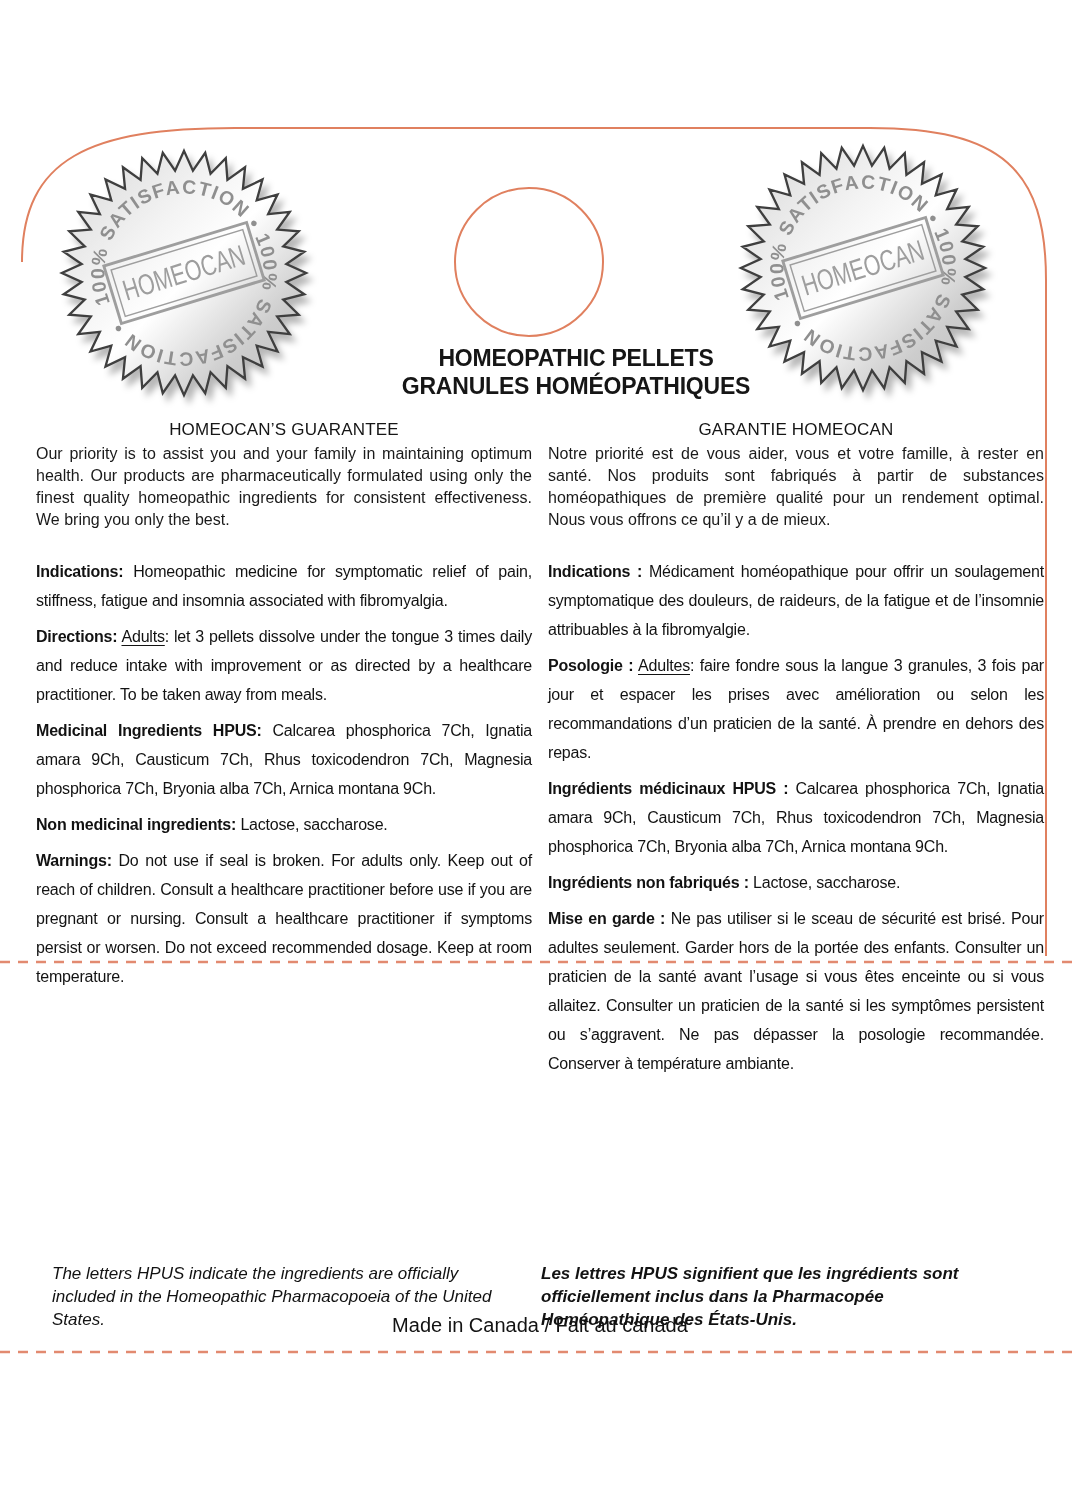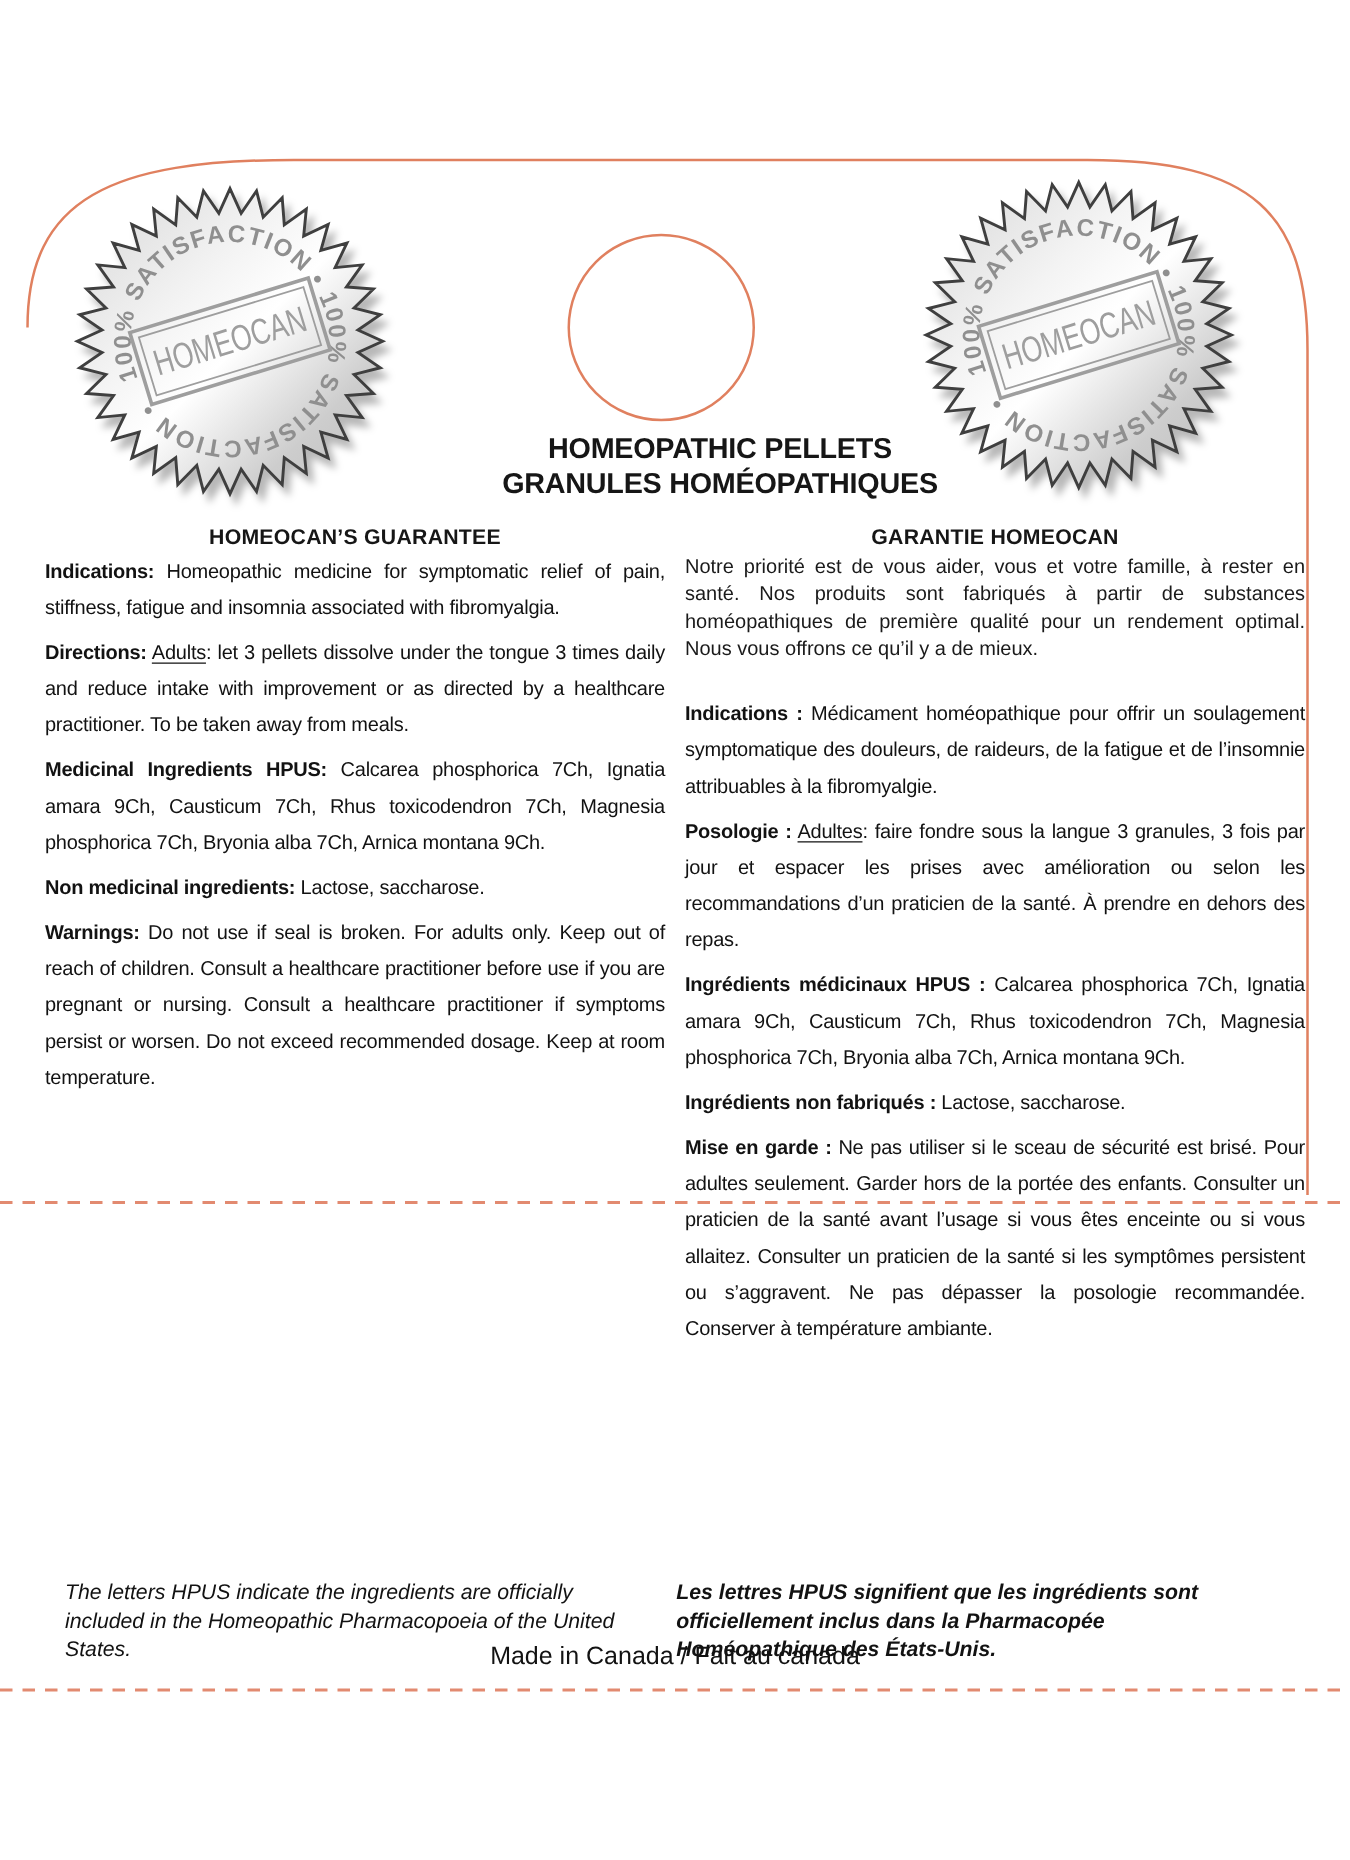--- a/index.html
+++ b/index.html
@@ -14,21 +14,21 @@
         filter:drop-shadow(5px 7px 3px rgba(0,0,0,0.28));}
   .seal-left{left:58px;top:147px;}
   .seal-right{left:737px;top:142px;}
   .seal text{font-family:"Liberation Sans",sans-serif;}
   
   .title-block{position:absolute;left:0;top:344px;width:1080px;text-align:center;z-index:2;padding-left:36px;}
   .title-block div{font-size:23px;font-weight:700;letter-spacing:-0.2px;line-height:28px;color:#161616;}
   
   .columns{position:absolute;left:36px;top:420px;width:1008px;display:flex;gap:16px;z-index:2;}
   .col{flex:1 1 0;min-width:0;}
-  .g-head{font-size:17px;font-weight:700;text-align:center;letter-spacing:0.2px;margin:0 0 3px 0;color:#161616;}
+  .g-head{font-size:17px;font-weight:400;text-align:center;letter-spacing:0.2px;margin:0 0 3px 0;color:#161616;}
   .g-body{font-size:16px;line-height:22px;text-align:justify;margin:0 0 26px 0;color:#1a1a1a;}
   .sec{font-size:16px;line-height:29px;letter-spacing:-0.2px;text-align:justify;margin:0 0 7px 0;color:#121212;}
   .sec b{font-weight:700;}
   .sec u{text-underline-offset:3px;}
   
   .footnote{position:absolute;top:1262px;width:470px;font-size:17px;font-style:italic;
             line-height:23px;z-index:2;color:#121212;}
   .footnote-en{left:52px;}
   .footnote-fr{left:541px;font-weight:bold;}
   .made-in{position:absolute;left:0;top:1314px;width:1080px;text-align:center;
@@ -92,20 +92,21 @@
 
   <div class="title-block">
     <div>HOMEOPATHIC PELLETS</div>
     <div>GRANULES HOMÉOPATHIQUES</div>
   </div>
 
   <div class="columns">
 
     <div class="col">
       <p class="g-head">HOMEOCAN’S GUARANTEE</p>
+      <p class="g-body">Our priority is to assist you and your family in maintaining optimum health. Our products are pharmaceutically formulated using only the finest quality homeopathic ingredients for consistent effectiveness. We bring you only the best.</p>
 
       <p class="sec"><b>Indications:</b> <span>Homeopathic medicine for symptomatic relief of pain, stiffness, fatigue and insomnia associated with fibromyalgia.</span></p>
       <p class="sec"><b>Directions:</b> <u>Adults</u><span>: let 3 pellets dissolve under the tongue 3 times daily and reduce intake with improvement or as directed by a healthcare practitioner. To be taken away from meals.</span></p>
       <p class="sec"><b>Medicinal Ingredients HPUS:</b> <span>Calcarea phosphorica 7Ch, Ignatia amara 9Ch, Causticum 7Ch, Rhus toxicodendron 7Ch, Magnesia phosphorica 7Ch, Bryonia alba 7Ch, Arnica montana 9Ch.</span></p>
       <p class="sec"><b>Non medicinal ingredients:</b> <span>Lactose, saccharose.</span></p>
       <p class="sec"><b>Warnings:</b> <span>Do not use if seal is broken. For adults only. Keep out of reach of children. Consult a healthcare practitioner before use if you are pregnant or nursing. Consult a healthcare practitioner if symptoms persist or worsen. Do not exceed recommended dosage. Keep at room temperature.</span></p>
     </div>
 
     <div class="col">
       <p class="g-head">GARANTIE HOMEOCAN</p>

